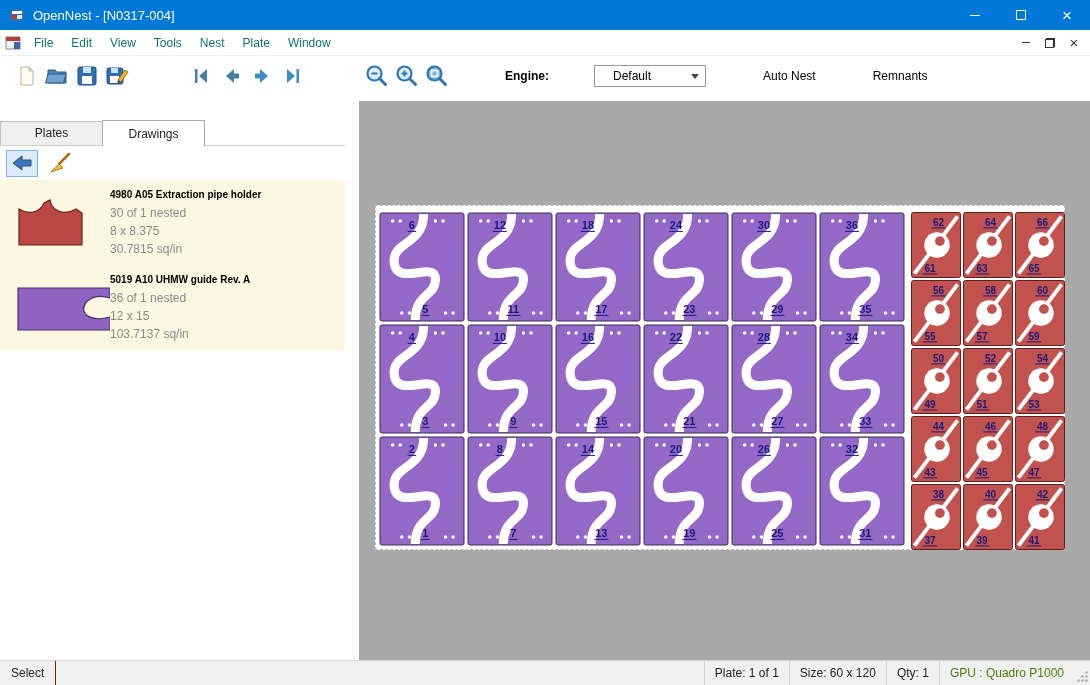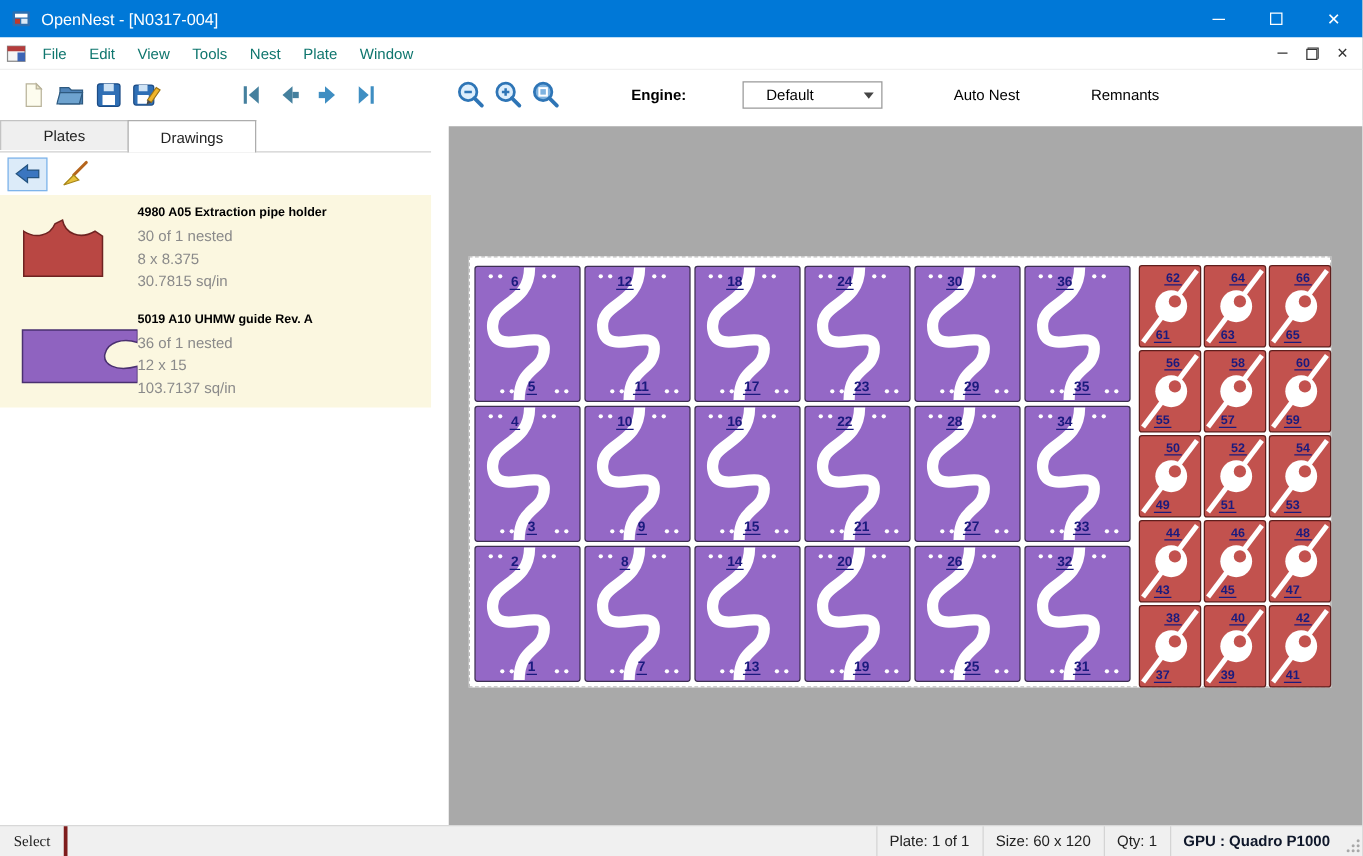--- a/index.html
+++ b/index.html
@@ -34,42 +34,42 @@
   .tgroup + .tgroup { margin-left:18px; }
   .engine-label { font-weight:bold; margin:0 8px 0 16px; }
   .combo { width:112px; height:22px; border:1px solid #999; background:#fff; display:flex; align-items:center; padding-left:18px; position:relative; }
   .combo .caret { margin-left:auto; margin-right:6px; width:0; height:0; border-left:4px solid transparent; border-right:4px solid transparent; border-top:5px solid #444; }
   .txt-btn { padding:0 10px; color:#000; }
 
   
   .content { display:flex; height:564px; background:#fff; }
 
   .sidebar { width:345px; display:flex; flex-direction:column; background:#fff; }
-  .tabstrip { display:flex; height:26px; border-bottom:1px solid #cfcfcf; background:#fff; align-items:flex-start; }
+  .tabstrip { display:flex; height:26px; border-bottom:1px solid #cfcfcf; background:#fff; align-items:center;margin-top:24px; }
   .tab { width:103px; height:24px; display:flex; align-items:center; justify-content:center; font-size:12px; border:1px solid #c3c3c3; border-bottom:none; background:#efefef; margin-right:-1px; color:#222; }
   .tab.active { background:#fff; height:26px; margin-bottom:-1px; position:relative; z-index:2; border-color:#adadad; }
   .side-tools { height:34px; display:flex; align-items:center; gap:6px; padding:4px 6px; }
   .side-btn { width:32px; height:27px; display:flex; align-items:center; justify-content:center; border:1px solid transparent; }
   .side-btn.active { border-color:#7eb4ea; background:#dcebf9; }
 
   .drawing-list { background:#fbf7e0; }
   .drawing-item { display:flex; padding:7px 4px 7px 6px; }
   .thumb { width:104px; flex-shrink:0; display:flex; align-items:center; justify-content:flex-start; padding-left:8px; }
   .meta { padding-top:2px; }
   .dtitle { font-weight:bold; font-size:10px; color:#000; margin-bottom:4px; }
   .dsub { font-size:12px; color:#8a8a8a; line-height:18px; }
 
   .canvas-wrap { flex:1; background:#fff; padding:5px 0 0 14px; }
   .canvas { width:100%; height:100%; background:#a9a9a9; position:relative; }
   .plate { position:absolute; left:16px; top:104px; width:690px; height:345px; background:#fff; border:1px dashed #bdbdbd; }
   #nest-svg { position:absolute; left:0; top:0; width:690px; height:345px; }
 
   
   .statusbar { height:25px; background:#f0f0f0; border-top:1px solid #d8d8d8; display:flex; align-items:stretch; font-size:12px; color:#222; }
-  .sb-cell { padding:0 11px; display:flex; align-items:center; border-right:3px solid #7f1d1d;font-family:Liberation Serif, serif; }
+  .sb-cell { padding:0 11px; display:flex; align-items:center; border-right:1px solid #7f1d1d; }
   .sb-location { color:#8c8c8c; }
   .sb-right { margin-left:auto; display:flex; }
   .sb-cell-r { padding:0 10px; display:flex; align-items:center; border-left:1px solid #d4d4d4; }
   .sb-grip { width:16px; display:flex; align-items:flex-end; justify-content:flex-end; padding:2px; }
 </style>
 </head>
 <body>
 
 <div class="titlebar">
   <span class="app-icon">
@@ -710,21 +710,21 @@
     </div>
   </div>
 </div>
 
 <div class="statusbar">
   <div class="sb-cell">Select</div>
   <div class="sb-right">
     <div class="sb-cell-r">Plate: 1 of 1</div>
     <div class="sb-cell-r">Size: 60 x 120</div>
     <div class="sb-cell-r">Qty: 1</div>
-    <div class="sb-cell-r" style="font-weight: bold; color: #0f172a;">GPU : Quadro P1000</div>
+    <div class="sb-cell-r" style="font-weight: normal; color: #4d7c0f;">GPU : Quadro P1000</div>
     <div class="sb-grip">
       <svg width="13" height="13">
           <circle cx="10.5" cy="2.5" r="1.2" fill="#a8a8a8"></circle>
           <circle cx="10.5" cy="6.5" r="1.2" fill="#a8a8a8"></circle>
           <circle cx="6.5" cy="6.5" r="1.2" fill="#a8a8a8"></circle>
           <circle cx="10.5" cy="10.5" r="1.2" fill="#a8a8a8"></circle>
           <circle cx="6.5" cy="10.5" r="1.2" fill="#a8a8a8"></circle>
           <circle cx="2.5" cy="10.5" r="1.2" fill="#a8a8a8"></circle>
         </svg>
     </div>

